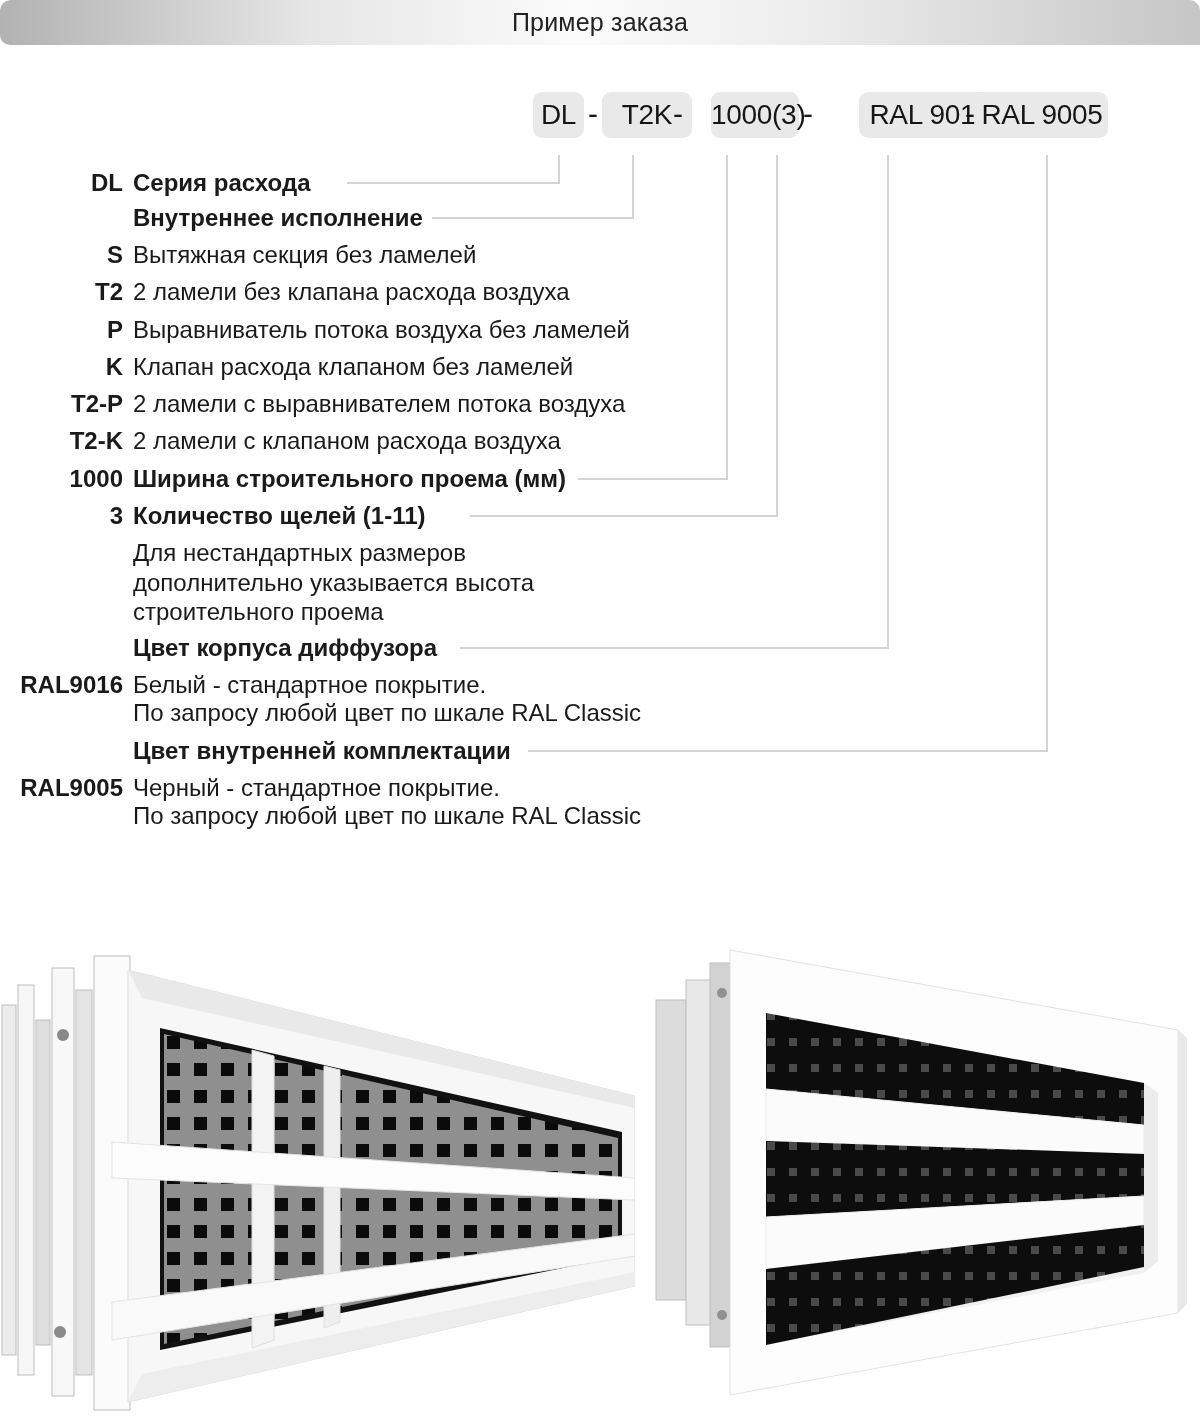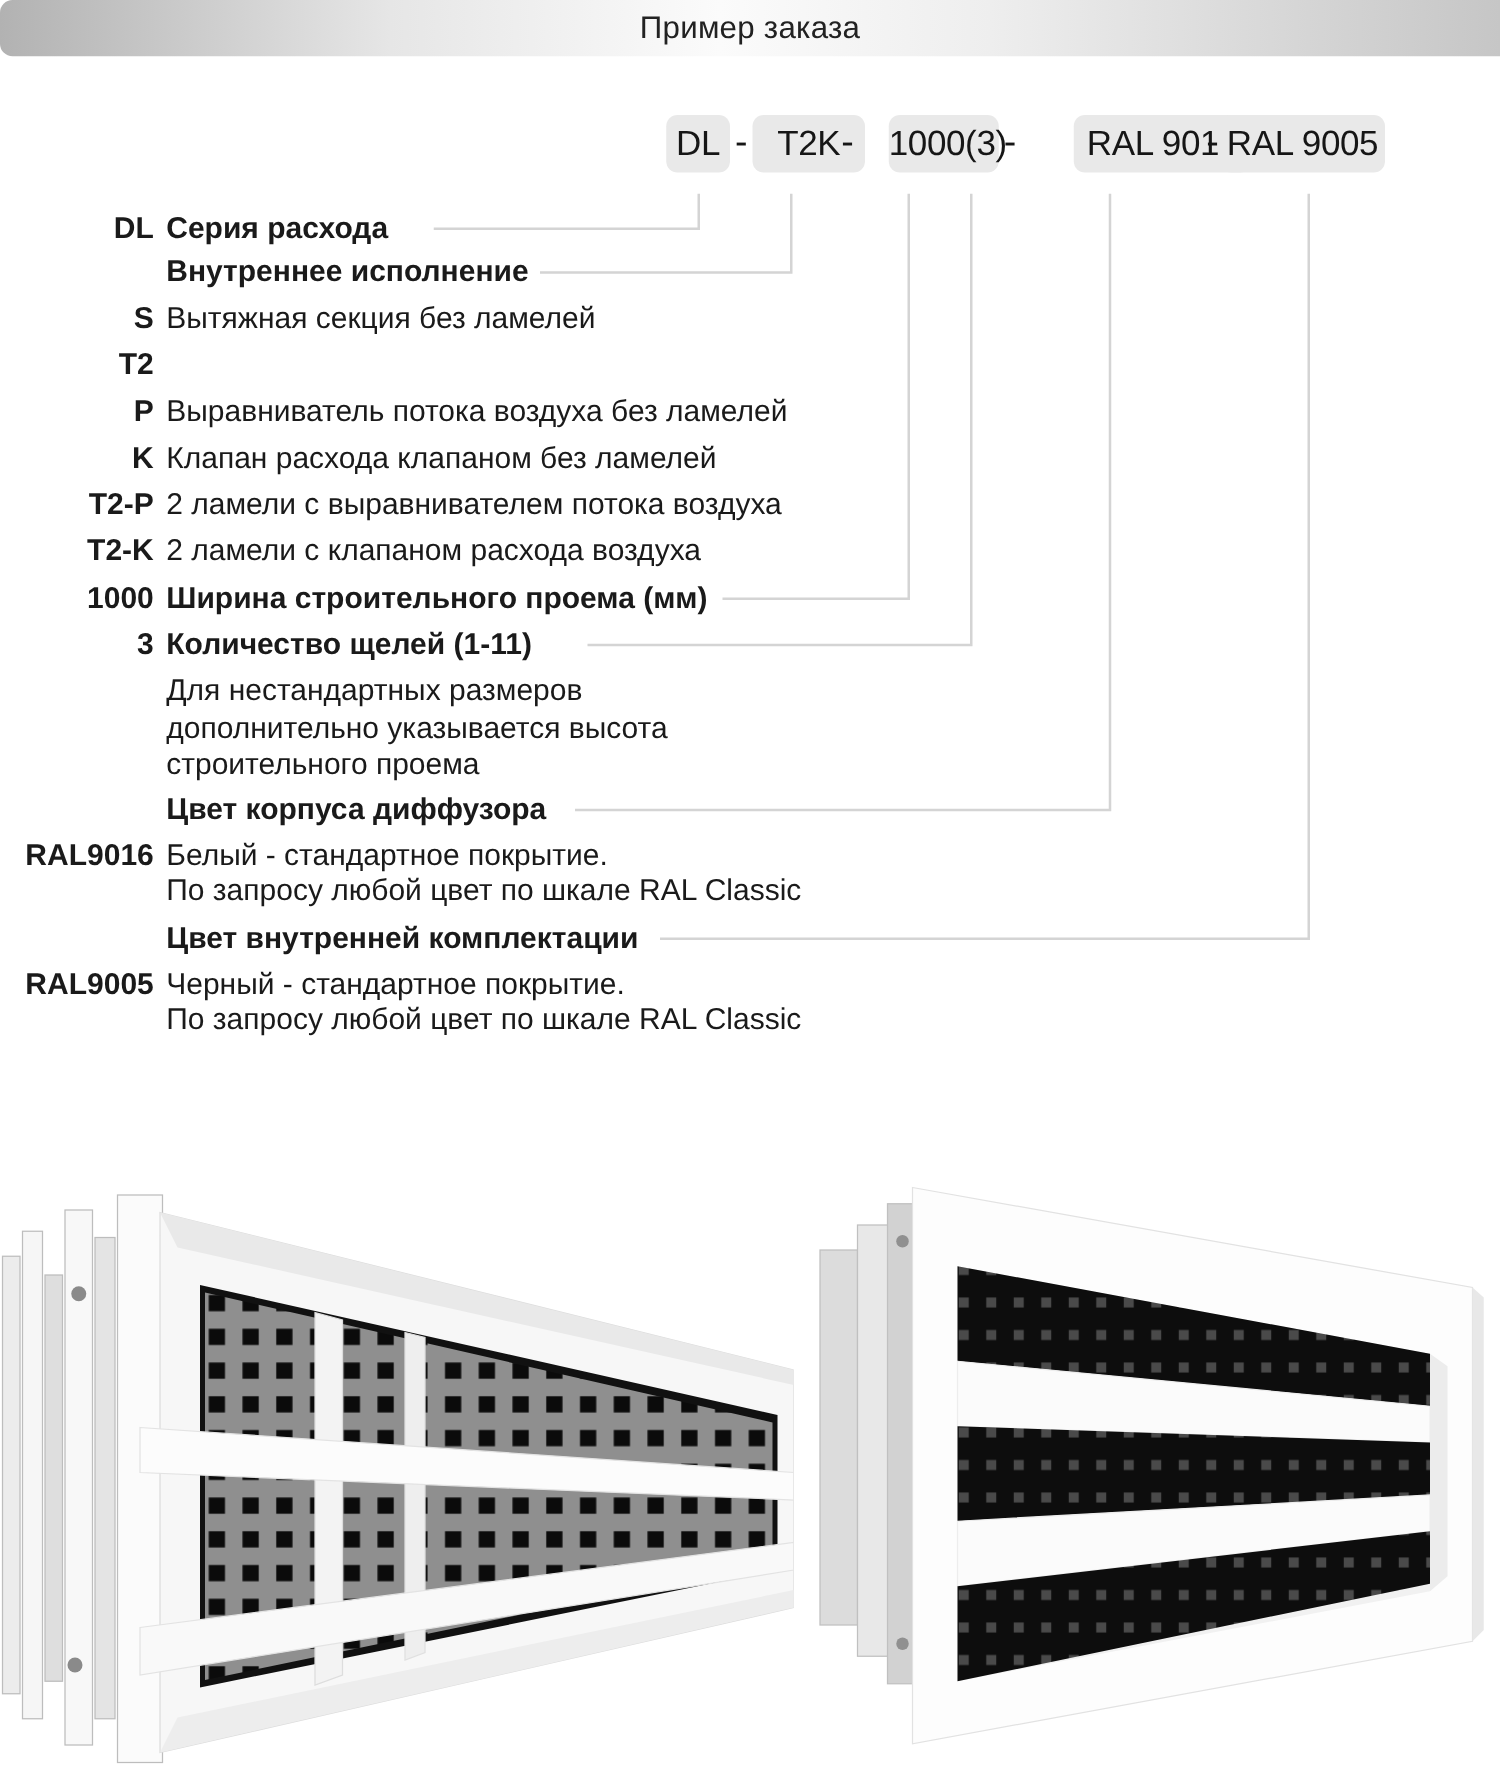--- a/index.html
+++ b/index.html
@@ -1,18 +1,18 @@
 <!DOCTYPE html>
 <html><head>
 <meta charset="utf-8">
 <style>
   * { margin:0; padding:0; box-sizing:border-box; }
   html,body { width:1200px; height:1416px; background:#fff;
     font-family:"Liberation Sans", sans-serif; color:#1a1a1a; }
-  #page { position:relative; width:1200px; height:1416px; overflow:hidden; background:#fff; }
+  #page { position:relative; width:1200px; height:1416px; overflow:hidden; background:#fff;border-radius:11px; }
 
   
   .header-bar { position:absolute; left:0; top:0; width:1200px; height:45px;
     border-radius:10px 0 0 10px;
     background:linear-gradient(90deg,#b2b2b2 0%,#e6e6e6 26%,#fbfbfb 48%,#eeeeee 66%,#c6c6c6 100%);
     display:flex; align-items:center; justify-content:center; }
   .header-bar span { font-size:25px; color:#222; letter-spacing:.2px; }
 
   
   .code-box { position:absolute; top:92px; height:46px; line-height:46px;
@@ -72,20 +72,21 @@
     <div class="row bold" style="top:204px">
       <span class="lbl"></span>
       <span class="txt">Внутреннее исполнение</span>
     </div>
     <div class="row" style="top:241px">
       <span class="lbl">S</span>
       <span class="txt">Вытяжная секция без ламелей</span>
     </div>
     <div class="row" style="top:278px">
       <span class="lbl">T2</span>
+      <span class="txt">2 ламели без клапана расхода воздуха</span>
     </div>
     <div class="row" style="top:316px">
       <span class="lbl">P</span>
       <span class="txt">Выравниватель потока воздуха без ламелей</span>
     </div>
     <div class="row" style="top:353px">
       <span class="lbl">K</span>
       <span class="txt">Клапан расхода клапаном без ламелей</span>
     </div>
     <div class="row" style="top:390px">

